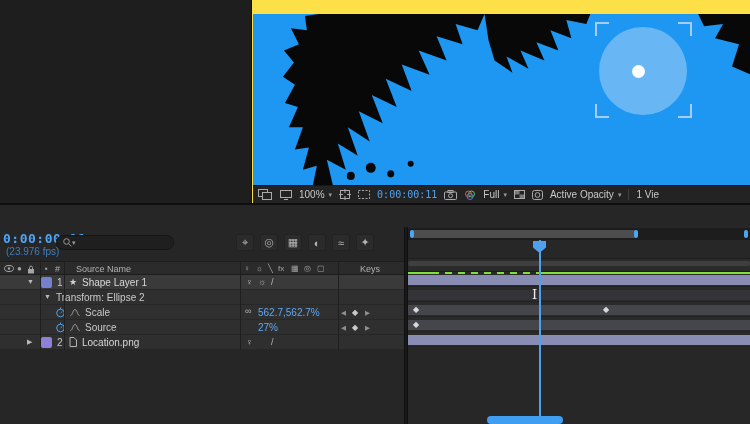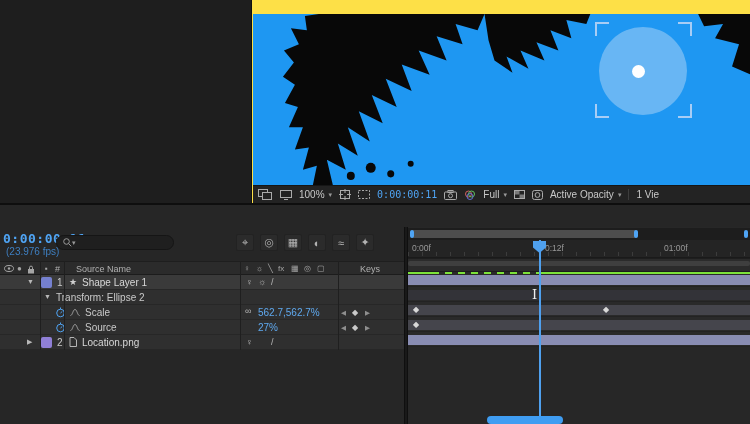--- a/index.html
+++ b/index.html
@@ -312,25 +312,20 @@
 
     <div id="tl-right" class="abs">
 
       <div id="nav-track" class="abs">
         <div id="nav-thumb" class="abs"></div>
         <div class="abs nav-cap" style="left:2px;"></div>
         <div class="abs nav-cap" style="left:226px;"></div>
         <div class="abs nav-cap" style="left:336px;"></div>
       </div>
 
-      <div id="ruler" class="abs">
-        <span class="rlab" style="left:4px;">0:00f</span>
-        <span class="rlab" style="left:137px;">0:12f</span>
-        <span class="rlab" style="left:256px;">01:00f</span>
-      </div>
 
       <div id="rhead" class="abs">
         <div id="workarea"></div>
       </div>
 
       <div class="rrow" style="top:45px;">
         <div class="gseg" style="left:0;width:24px;"></div>
         <div class="gdash" style="left:24px;width:110px;"></div>
         <div class="gseg" style="left:134px;width:208px;"></div>
         <div class="lavbar"></div>

